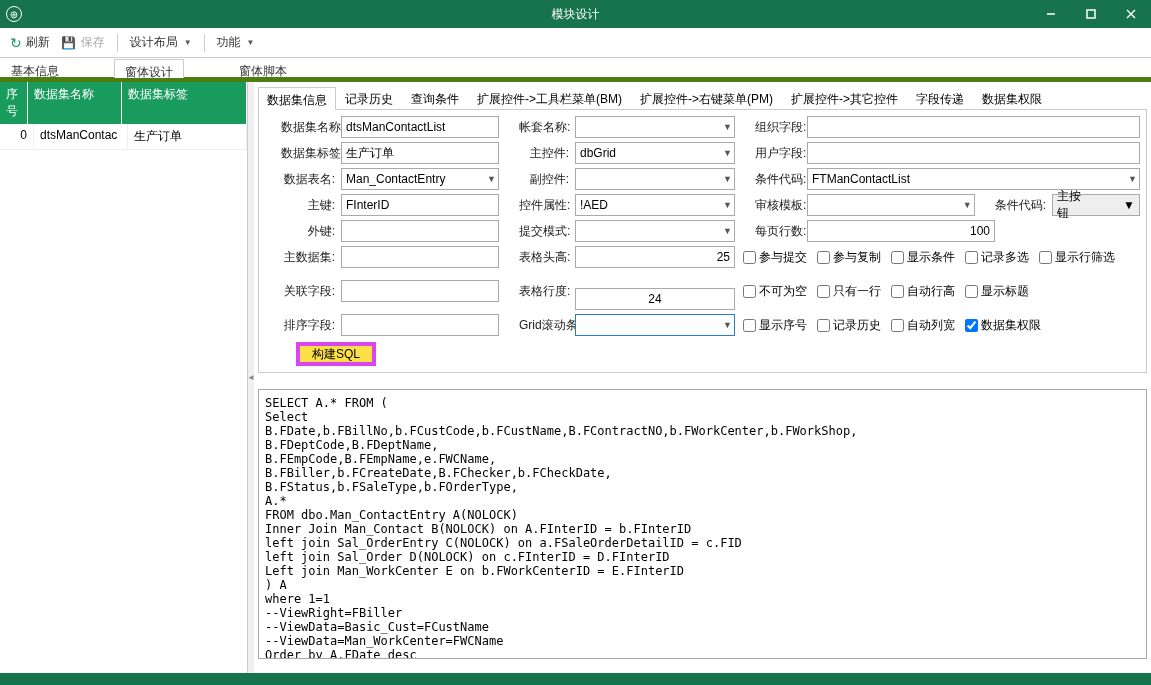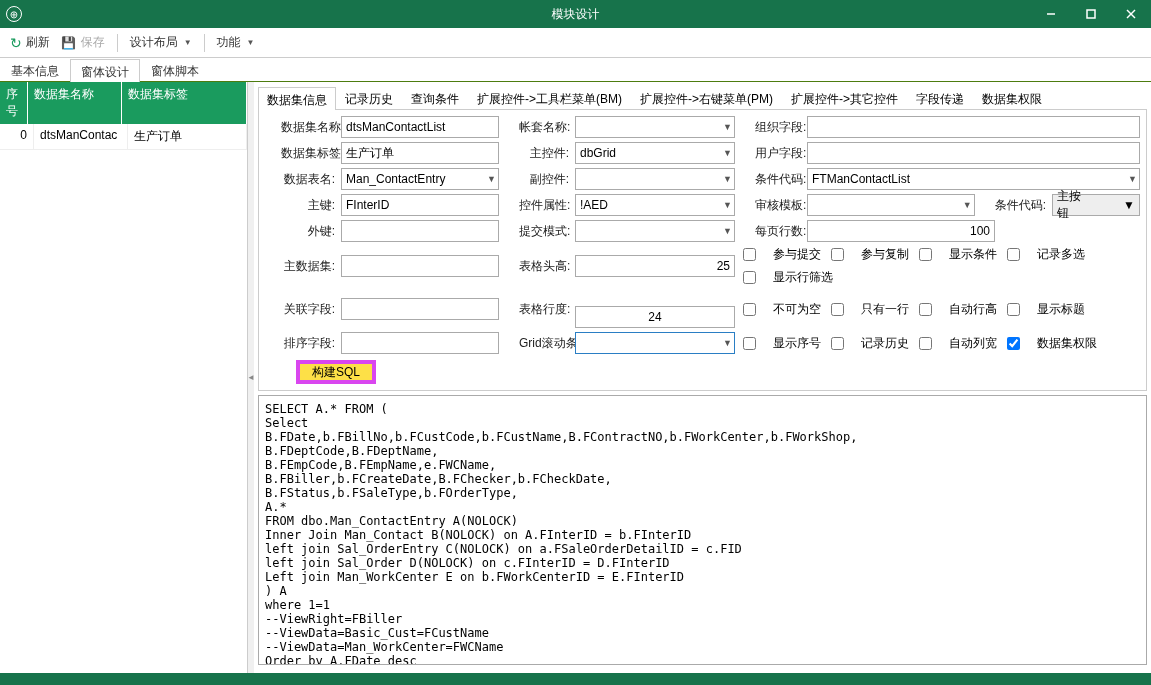--- a/index.html
+++ b/index.html
@@ -8,21 +8,21 @@
 .titlebar .globe { margin-left: 6px; width: 16px; height: 16px; border: 1px solid #fff; border-radius: 50%; display: flex; align-items: center; justify-content: center; font-size: 10px; }
 .titlebar .title { position: absolute; left: 50%; transform: translateX(-50%); }
 .titlebar .win-btns { position: absolute; right: 0; display: flex; }
 .titlebar .win-btn { width: 40px; height: 28px; display: flex; align-items: center; justify-content: center; }
 .toolbar { height: 30px; border-bottom: 1px solid #ccc; display: flex; align-items: center; padding: 0 6px; gap: 4px; }
 .tool-btn { display: flex; align-items: center; gap: 4px; padding: 2px 4px; color: #333; }
 .tool-btn.disabled { color: #aaa; }
 .refresh-icon { color: #1a9b5e; font-size: 14px; }
 .divider { width: 1px; height: 18px; background: #ccc; margin: 0 4px; }
 .dropdown-arrow { font-size: 8px; color: #555; margin-left: 2px; }
-.tabs1 { display: flex; border-bottom: 1px solid #4d7c0f; height: 24px; }
+.tabs1 { display: flex; border-bottom: 5px solid #4d7c0f; height: 24px; gap: 44px; }
 .tab1 { padding: 4px 10px; border: 1px solid transparent; border-bottom: none; color: #333; }
 .tab1.active { border-color: #ccc; background: #fff; position: relative; top: 1px; }
 .main { display: flex; height: calc(685px - 28px - 30px - 24px - 12px); }
 .left-panel { width: 248px; border-right: 1px solid #ccc; display: flex; flex-direction: column; }
 .table-head { display: flex; background: #1a9b5e; color: #fff; }
 .table-head div { padding: 4px 6px; border-right: 1px solid #fff; }
 .th-seq { width: 28px; }
 .th-name { width: 94px; }
 .th-label { flex: 1; }
 .table-row { display: flex; border-bottom: 1px solid #eee; }
@@ -37,24 +37,24 @@
 .tab2 { padding: 4px 8px; border: 1px solid transparent; border-bottom: none; white-space: nowrap; }
 .tab2.active { border-color: #ccc; background: #fff; position: relative; top: 1px; text-align: right; }
 .form-area { border: 1px solid #ccc; border-top: none; padding: 6px; }
 .form-grid { display: grid; grid-template-columns: 72px 158px 68px 160px 64px 188px auto; gap: 4px 4px; align-items: center; }
 .lbl { text-align: right; padding-right: 2px; color: #222; white-space: nowrap; margin-left: 16px; }
 input.txt { width: 100%; height: 22px; border: 1px solid #aaa; padding: 0 4px; }
 .combo { display: flex; width: 100%; height: 22px; border: 1px solid #aaa; align-items: center; padding: 0 2px 0 4px; justify-content: space-between; background: #fff; }
 .combo.hl { border-color: #2a7ec4; }
 .combo .arrow { font-size: 9px; color: #555; }
 .chk-group { display: flex; flex-wrap: wrap; gap: 6px 10px; grid-column: 5 / 8; padding-left: 4px; }
-.chk { display: flex; align-items: center; gap: 17px; }
+.chk { display: flex; align-items: center; gap: 3px; }
 .chk input { margin: 0; }
 .build-btn { height: 24px; padding: 0 12px; border: 4px solid #d946ef; background: #fde047; margin: 6px 0 0 31px; }
-.sql-box { border: 1px solid #aaa; margin-top: 4px; padding: 6px; font-family: "Consolas", monospace; white-space: pre; overflow: auto; height: 270px; }
+.sql-box { border: 1px solid #aaa; margin-top: 16px; padding: 6px; font-family: "Consolas", monospace; white-space: pre; overflow: auto; height: 270px; }
 .bottom-bar { height: 12px; background: #17734b; }
 .ext-row { display: flex; align-items: center; gap: 4px; }
 .ext-combo { width: 88px; height: 22px; border: 1px solid #aaa; background: #eee; display: flex; align-items: center; justify-content: space-between; padding: 0 4px; gap: 42px; }
 </style>
 </head>
 <body>
 
 <div class="titlebar">
   <span class="globe">⊕</span>
   <span class="title">模块设计</span>

